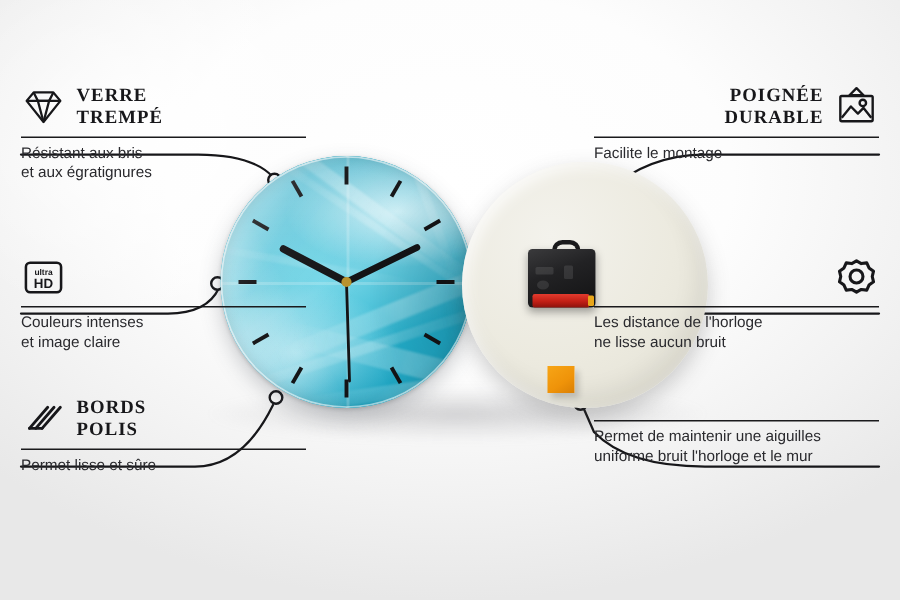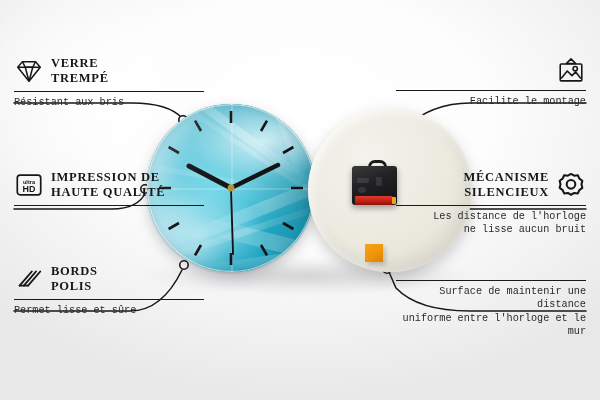--- a/index.html
+++ b/index.html
@@ -74,27 +74,27 @@
   .feature.left .title { text-align: left; }
   .feature.right .title { text-align: right; }
 
   .feature .rule {
     height: 0;
     border-top: 1.4px solid #1a1a1c;
     margin-top: 4px;
     margin-bottom: 4px;
   }
   .feature .desc {
-    font-family: Liberation Mono, monospace;
+    font-family: Liberation Sans, sans-serif;
     font-size: 10.2px;
     line-height: 1.3;
     color: #2a2a2e;
   }
   .feature.left .desc { text-align: left; }
-  .feature.right .desc { text-align: right; }
+  .feature.right .desc { text-align: left; }
 
   .icon {
     width: 30px;
     height: 30px;
     flex: 0 0 30px;
     display: block;
   }
   .icon svg { display: block; width: 30px; height: 30px; }
 
   
@@ -330,39 +330,38 @@
           </svg>
       </span>
       <div class="title">
         <div>VERRE</div>
         <div>TREMPÉ</div>
       </div>
     </div>
     <div class="rule"></div>
     <div class="desc">
       <div>Résistant aux bris</div>
+      <div>et aux égratignures</div>
     </div>
   </div>
 
   <div class="feature left" id="f-impression">
     <div class="head">
       <span class="icon">
         <svg viewBox="0 0 32 32">
           <rect x="3.5" y="5.5" width="25" height="21" rx="3" fill="none" stroke="#17171a" stroke-width="1.8"></rect>
           <text x="16" y="14.4" text-anchor="middle" font-family="Liberation Sans, sans-serif" font-size="6" font-weight="bold" fill="#17171a">ultra</text>
           <text x="16" y="23.2" text-anchor="middle" font-family="Liberation Sans, sans-serif" font-size="9.5" font-weight="bold" fill="#17171a">HD</text>
         </svg>
       </span>
-      <div class="title">
-        <div>IMPRESSION DE</div>
-        <div>HAUTE QUALITÉ</div>
-      </div>
-    </div>
-    <div class="rule"></div>
-    <div class="desc">
+    </div>
+    <div class="rule"></div>
+    <div class="desc">
+      <div>Couleurs intenses</div>
+      <div>et image claire</div>
     </div>
   </div>
 
   <div class="feature left" id="f-bords">
     <div class="head">
       <span class="icon">
         <svg viewBox="0 0 32 32">
             <g stroke="#17171a" stroke-width="2" stroke-linecap="round">
           <line x1="6" y1="23" x2="19" y2="8"></line>
           <line x1="10.5" y1="23" x2="23.5" y2="8"></line>
@@ -377,60 +376,60 @@
       </div>
     </div>
     <div class="rule"></div>
     <div class="desc">
       <div>Permet lisse et sûre</div>
     </div>
   </div>
 
   <div class="feature right" id="f-poignee">
     <div class="head">
+      <div class="title">
+        <div>POIGNÉE</div>
+        <div>DURABLE</div>
+      </div>
       <span class="icon">
         <svg viewBox="0 0 32 32">
           <g fill="none" stroke="#17171a" stroke-width="1.7" stroke-linejoin="round">
             <path d="M16 3 L11 8 H21 Z"></path>
             <rect x="4.5" y="8.5" width="23" height="18" rx="1"></rect>
             <path d="M5.5 24 L12 16 L17 21 L21 17 L26.5 24"></path>
             <circle cx="20.5" cy="13.5" r="2.3"></circle>
           </g>
         </svg>
       </span>
     </div>
     <div class="rule"></div>
     <div class="desc">
       <div>Facilite le montage</div>
     </div>
   </div>
 
   <div class="feature right" id="f-mecanisme">
     <div class="head">
-      <div class="title">
-        <div>MÉCANISME</div>
-        <div>SILENCIEUX</div>
-      </div>
       <span class="icon">
         <svg viewBox="0 0 32 32">
           <g fill="none" stroke="#17171a" stroke-width="2.2" stroke-linejoin="round">
             <path d="M16 4.2 L19.4 6.1 L23.3 5.6 L24.9 9.2 L28.1 11.5 L27.2 15.3 L28.1 19.1 L24.9 21.4 L23.3 25 L19.4 24.5 L16 26.4 L12.6 24.5 L8.7 25 L7.1 21.4 L3.9 19.1 L4.8 15.3 L3.9 11.5 L7.1 9.2 L8.7 5.6 L12.6 6.1 Z"></path>
             <circle cx="16" cy="15.3" r="4.6"></circle>
           </g>
         </svg>
       </span>
     </div>
     <div class="rule"></div>
     <div class="desc">
       <div>Les distance de l'horloge</div>
       <div>ne lisse aucun bruit</div>
     </div>
   </div>
 
   <div class="feature right" id="f-entretoise">
     <div class="rule"></div>
     <div class="desc">
-      <div>Surface de maintenir une distance</div>
-      <div>uniforme entre l'horloge et le mur</div>
+      <div>Permet de maintenir une aiguilles</div>
+      <div>uniforme bruit l'horloge et le mur</div>
     </div>
   </div>
 
 </div>
 
 </body></html>

